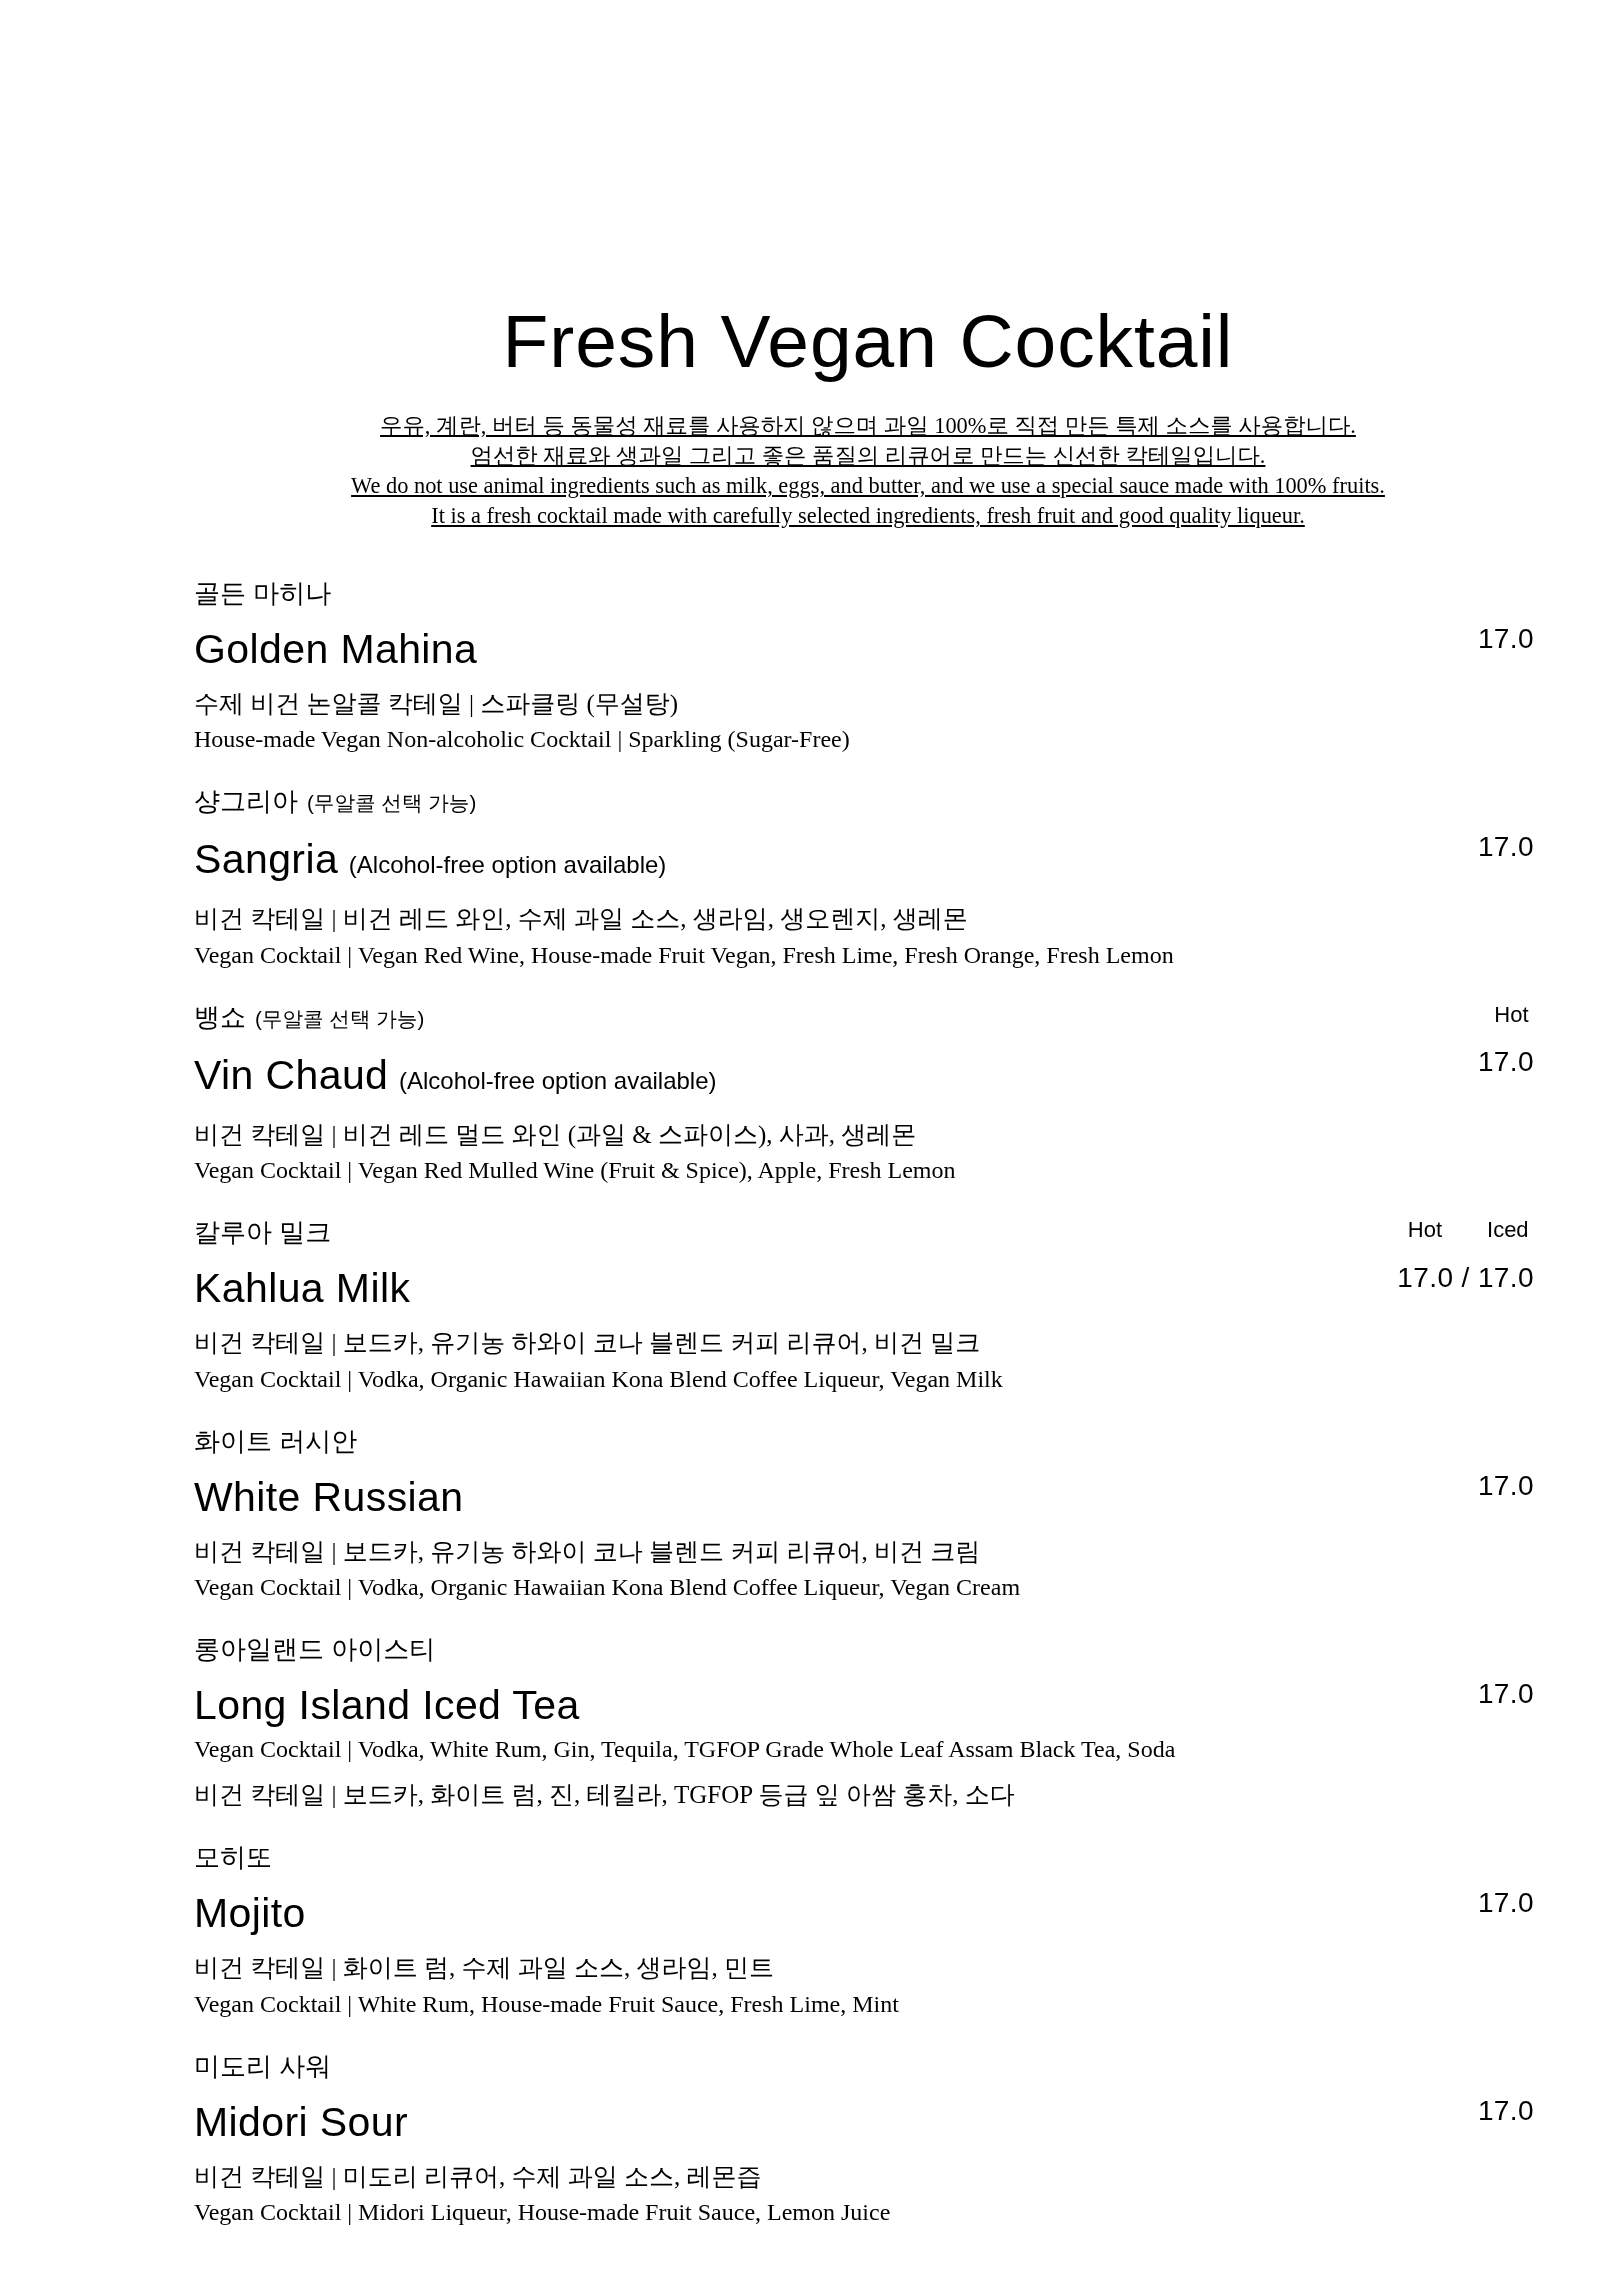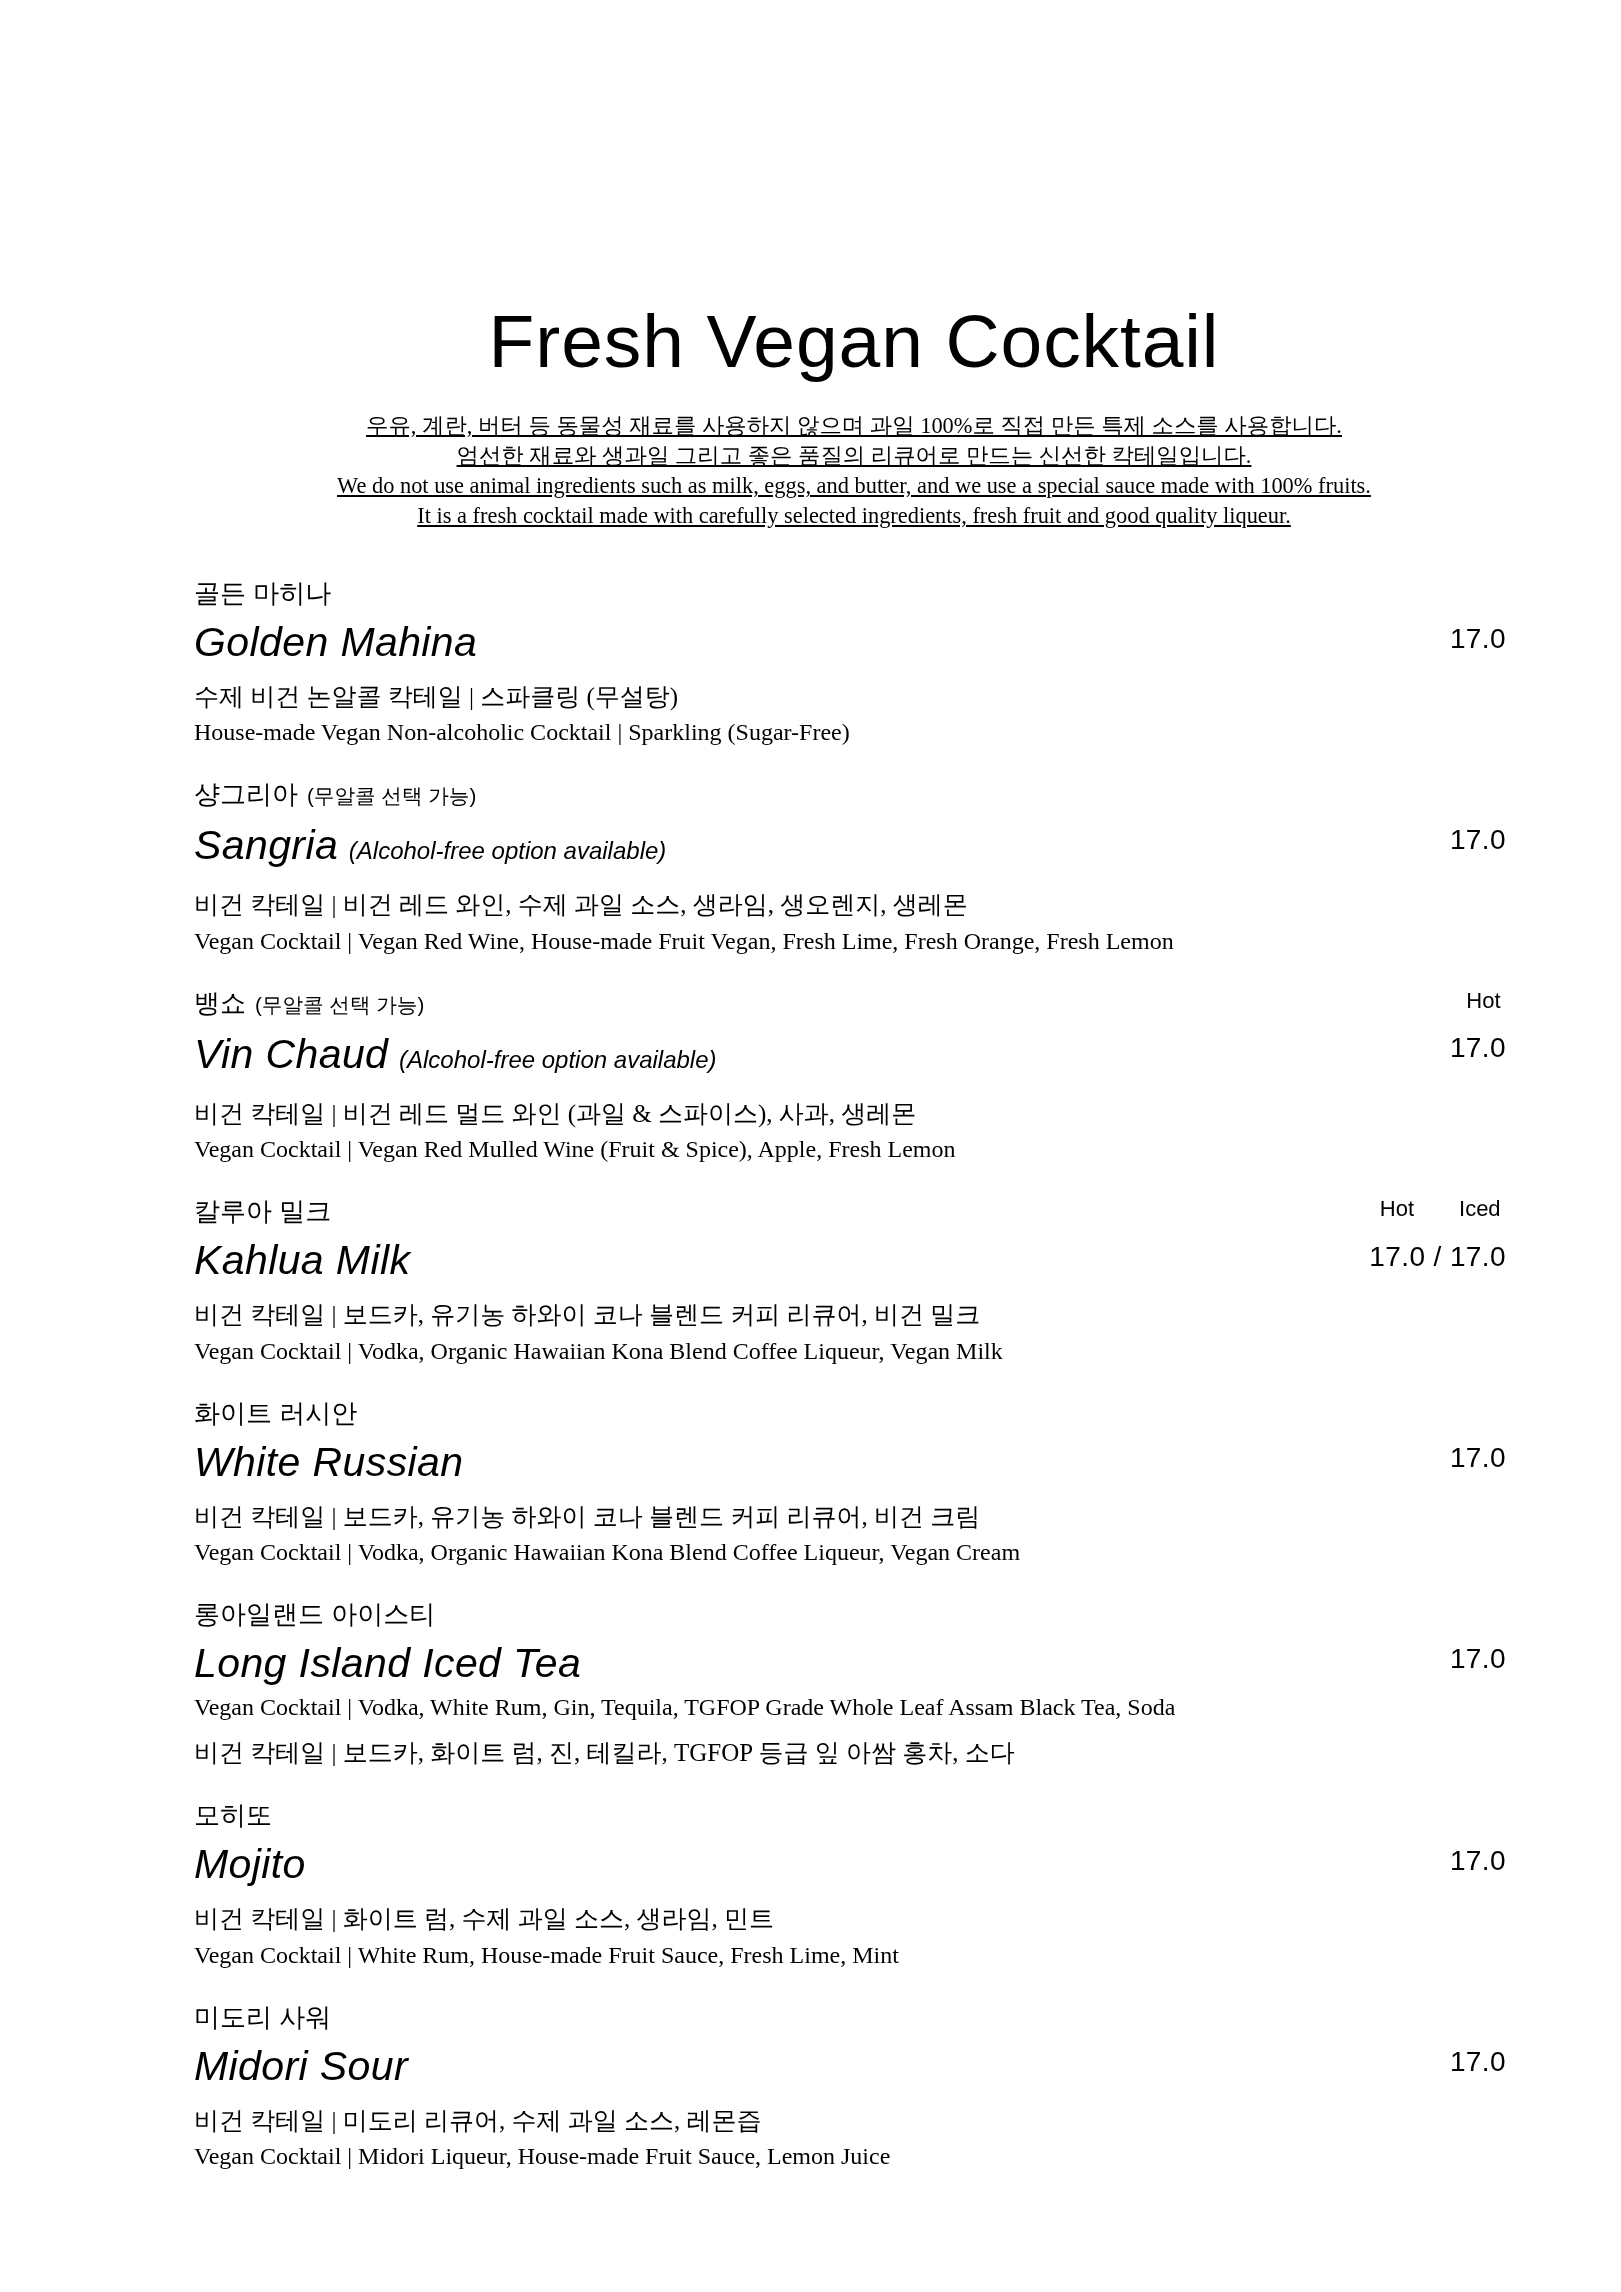--- a/index.html
+++ b/index.html
@@ -3,38 +3,38 @@
 <meta charset="utf-8">
 <style>
   * { margin:0; padding:0; box-sizing:border-box; }
   html, body { background:#ffffff; }
   body {
     width:1621px; height:2293px;
     font-family:"Liberation Sans", sans-serif;
     color:#000000;
     overflow:hidden;
   }
-  .sheet { padding:296px 107px 0 194px; }
+  .sheet { padding:296px 79px 0 194px; }
 
   .title {
     font-size:75px; line-height:90px; font-weight:500;
     text-align:center; letter-spacing:0.9px; white-space:nowrap;
   }
 
   .intro { margin-top:25px; text-align:center; }
   .intro p { line-height:30px; font-family:"Liberation Serif", serif; font-size:22.4px; white-space:nowrap;text-decoration:underline; }
 
   .items { margin-top:45px; }
   .item { position:relative; margin-bottom:30px; }
 
   .ko-line { font-size:26px; line-height:34px; font-weight:500; }
   .ko-note { font-size:20.6px; margin-left:9px; font-weight:normal; }
   .ko-note:empty { display:none; }
 
-  .en-line { font-size:41px; line-height:47px; margin-top:9px; font-weight:500; letter-spacing:0.4px;font-style:italic; }
+  .en-line { font-size:41px; line-height:47px; margin-top:16px; font-weight:500; letter-spacing:0.4px; }
   .en-note { font-size:24px; margin-left:10.7px; letter-spacing:0; }
   .en-note:empty { display:none; }
 
   .desc { font-family:"Liberation Serif", serif; white-space:nowrap; }
   .ko-desc { font-size:25px; line-height:30px; margin-top:16px; }
   .en-desc { font-size:24px; line-height:30px; margin-top:5.4px; }
 
   .right { position:absolute; top:0; right:8px; text-align:right; }
   .temps {
     display:flex; justify-content:flex-end; gap:45px;

